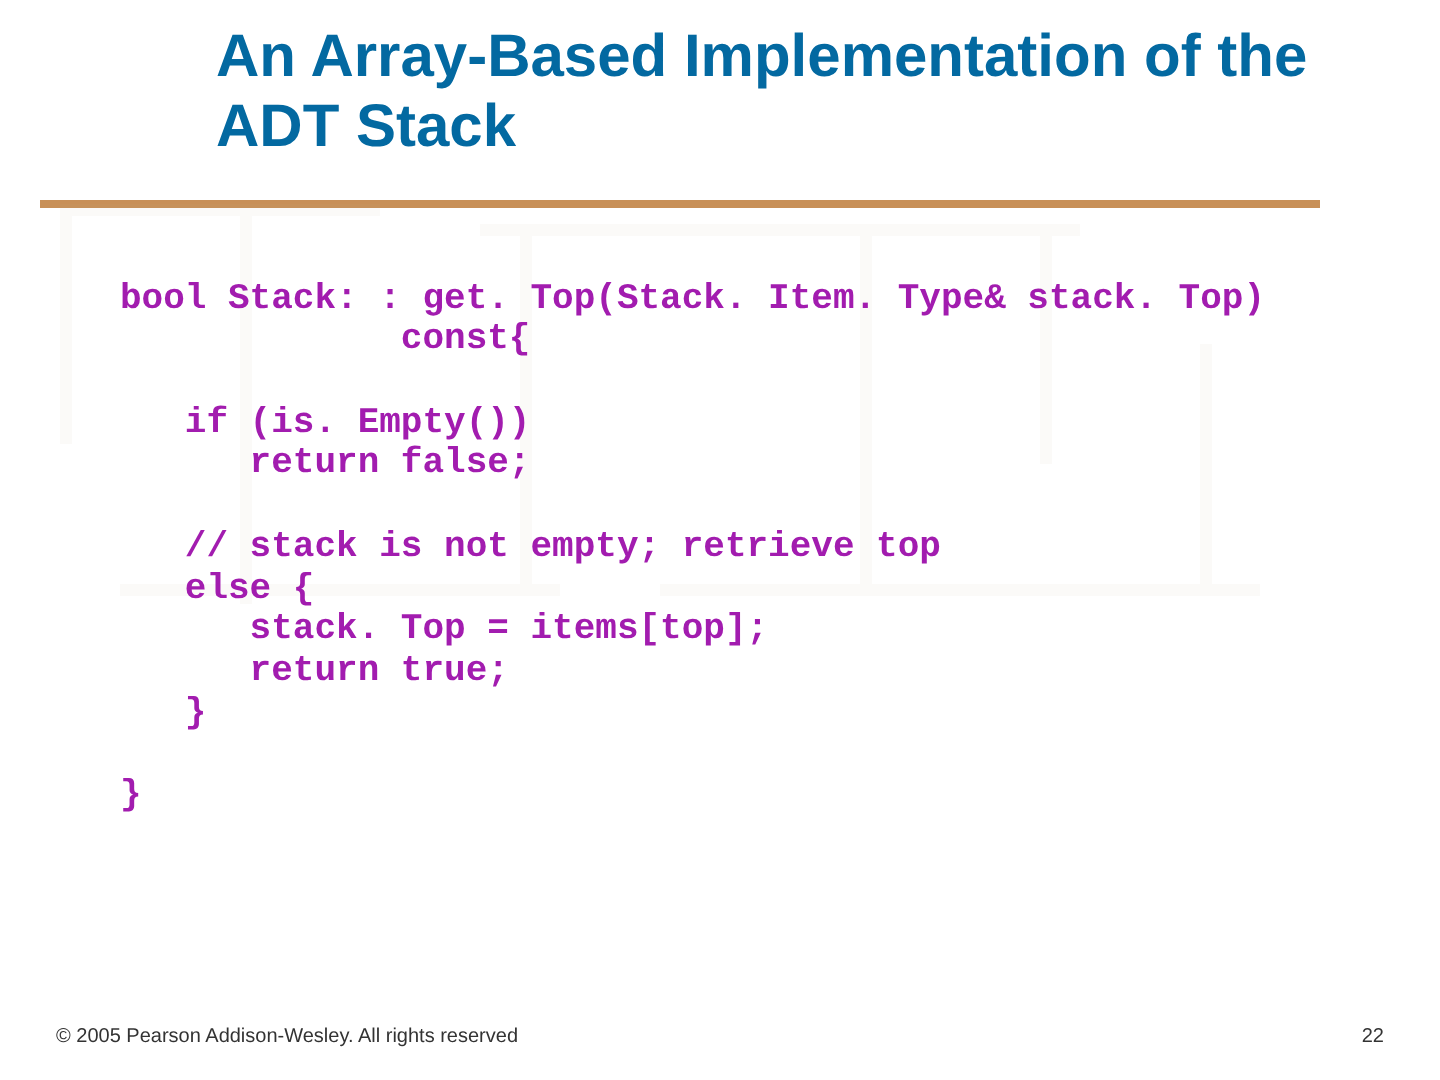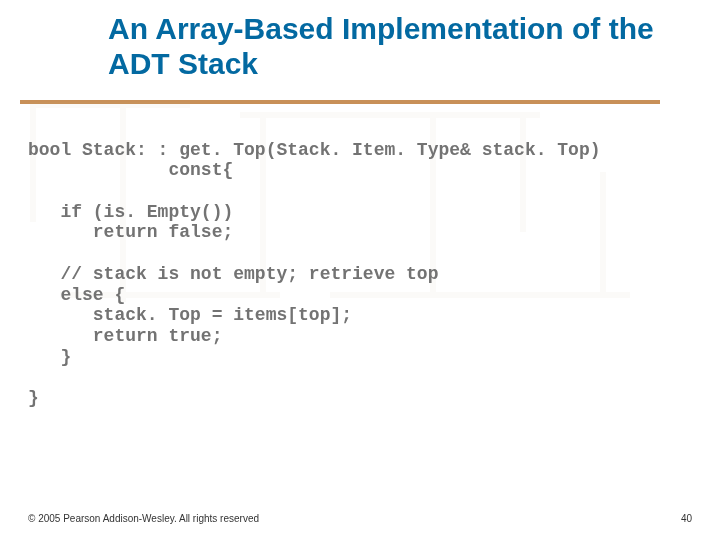--- a/index.html
+++ b/index.html
@@ -44,23 +44,24 @@
     position: absolute;
     background: #c0b090;
   }
   .content {
     position: relative;
     z-index: 1;
     padding: 28px 28px 0 28px;
     font-family: "Courier New", Courier, monospace;
     font-size: 18px;
     font-weight: bold;
-    color: #737373;
+    color: #a21caf;
     line-height: 1.15;
     white-space: pre;
+    margin-left: 32px;
   }
   .footer {
     position: absolute;
     bottom: 16px;
     left: 28px;
     right: 28px;
     display: flex;
     justify-content: space-between;
     font-size: 10px;
     color: #333;
@@ -100,14 +101,14 @@
 <span>   else {</span>
 <span>      stack. Top = items[top];</span>
 <span>      return true;</span>
 <span>   }</span>
 <span></span>
 <span>}</span>
 </div>
 
 <div class="footer">
   <span>© 2005 Pearson Addison-Wesley. All rights reserved</span>
-  <span>40</span>
+  <span>22</span>
 </div>
 
 </body></html>

